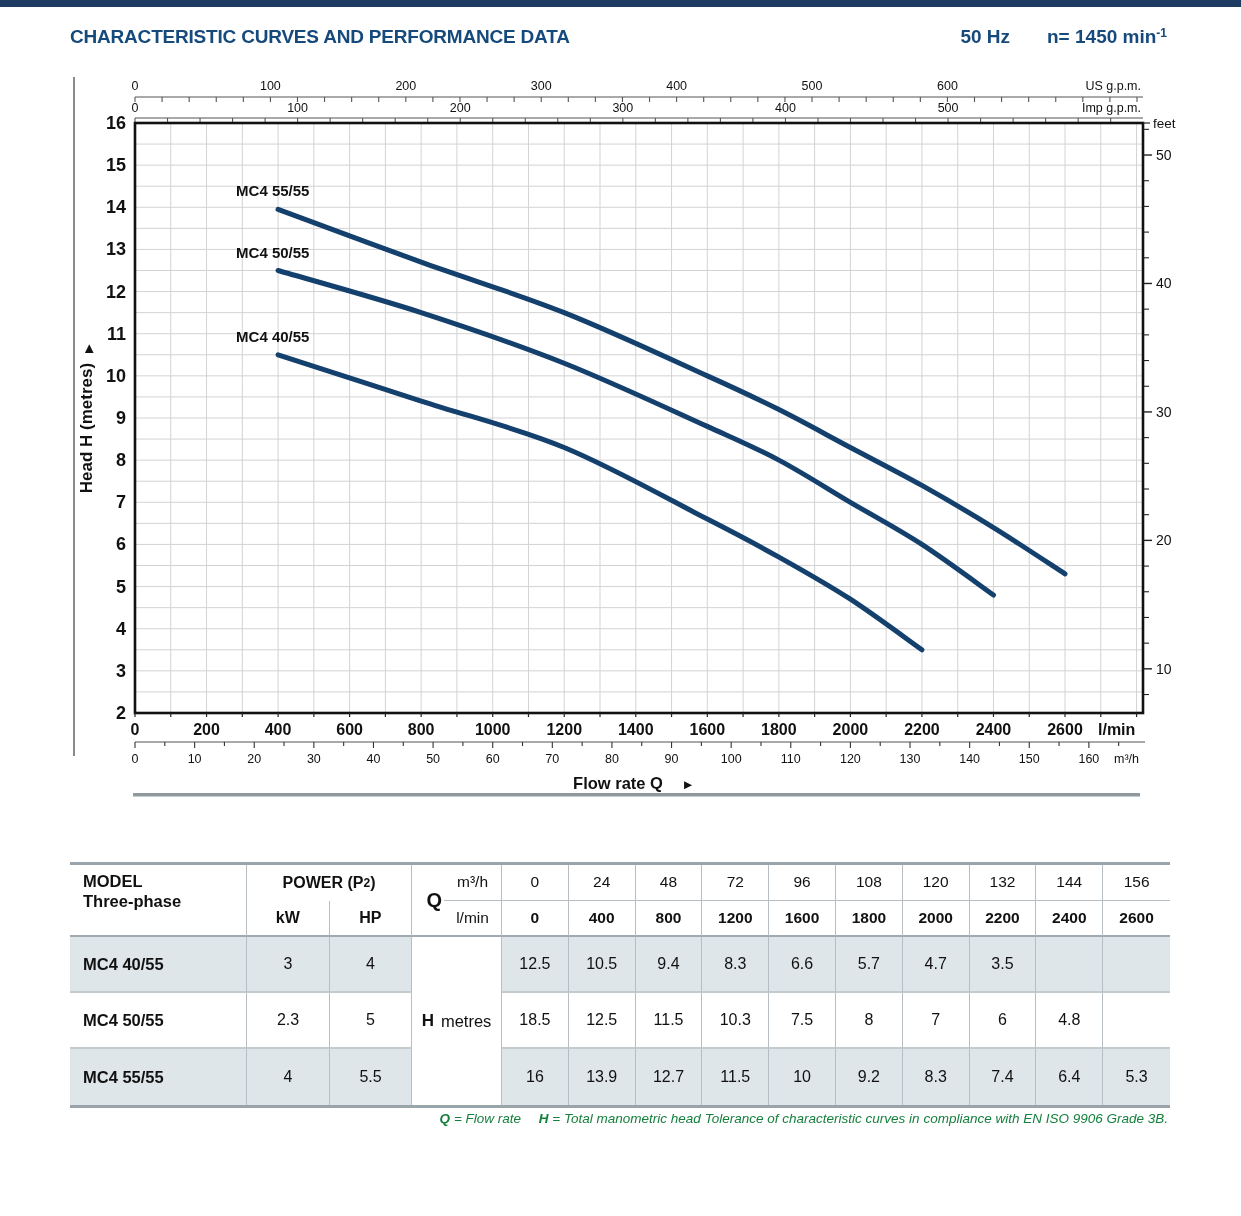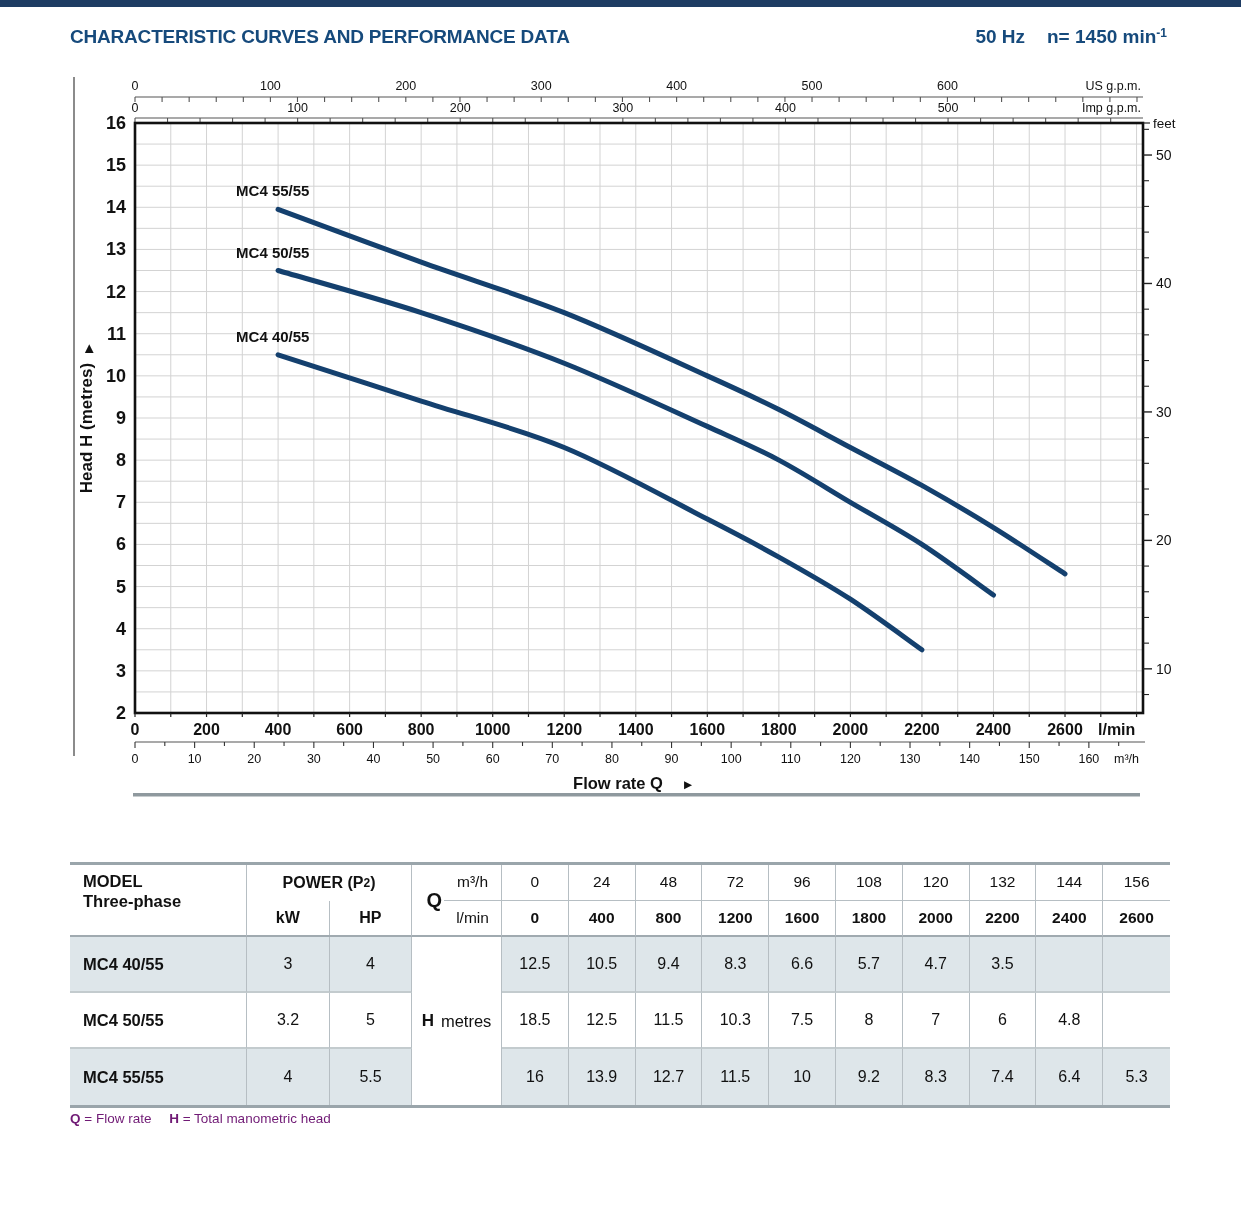--- a/index.html
+++ b/index.html
@@ -2,21 +2,21 @@
 <html><head>
 <meta charset="utf-8">
 <style>
   html,body{margin:0;padding:0;background:#fff;}
   .page{position:relative;width:1241px;height:1132px;background:#fff;
         font-family:"Liberation Sans",sans-serif;color:#111;overflow:hidden;}
   .topbar{position:absolute;top:0;left:0;width:100%;height:7px;}
   .hdr{position:absolute;top:26px;left:70px;width:1097px;display:flex;
        justify-content:space-between;align-items:baseline;}
   .hdr .title{font-size:19px;font-weight:bold;letter-spacing:-0.2px;}
-  .hdr .right{font-size:19px;font-weight:bold;display:flex;gap:22px;}
+  .hdr .right{font-size:19px;font-weight:bold;display:flex;gap:37px;}
   .sup{font-size:12px;position:relative;top:-6px;font-weight:bold;}
   svg.chart{position:absolute;top:62px;left:0;}
   svg text{font-family:"Liberation Sans",sans-serif;fill:#111;}
 
   
   .ptable{position:absolute;top:862px;left:70px;width:1100px;
           display:grid;grid-template-columns:177px 83px 82px 90px repeat(10,1fr);
           grid-template-rows:72px 56px 56px 56px;
           border-top:3px solid #9aa5ab;border-bottom:3px solid #9aa5ab;
           font-size:16px;}
@@ -45,21 +45,21 @@
   .data-h span{flex:1;display:flex;align-items:center;justify-content:center;
                font-size:15.5px;}
   .data-h .m3{border-bottom:1px solid #b6bec3;}
   .data-h .lm{font-weight:bold;}
   .model-c{justify-content:flex-start;padding-left:13px;font-weight:bold;font-size:16.5px;}
   .hcell{background:#fff;grid-column:4;grid-row:2/5;gap:7px;font-size:16.5px;}
   .hcell b{font-size:17px;}
   .val{font-size:16px;}
 
   .footnotes{position:absolute;top:1111px;left:70px;width:1098px;display:flex;
-             justify-content:flex-start;font-size:13.5px;color:#701a75;}
+             justify-content:flex-end;font-size:13.5px;color:#15803d;font-style:italic;}
   .footnotes .fl span{margin-right:4px;}
   .footnotes .fl b{margin-left:10px;}
   .footnotes .fl b:first-child{margin-left:0;}
 </style>
 </head>
 <body>
 
 <div class="page">
 
   <div class="topbar" style="background: rgb(30, 60, 99);"></div>
@@ -477,21 +477,21 @@
     <div class="c rsep sh val">9.4</div>
     <div class="c rsep sh val">8.3</div>
     <div class="c rsep sh val">6.6</div>
     <div class="c rsep sh val">5.7</div>
     <div class="c rsep sh val">4.7</div>
     <div class="c rsep sh val">3.5</div>
     <div class="c rsep sh val"></div>
     <div class="c rsep sh val lastcol"></div>
 
     <div class="c rsep model-c">MC4 50/55</div>
-    <div class="c rsep val">3.2</div>
+    <div class="c rsep val">2.3</div>
     <div class="c rsep val">5</div>
     <div class="c rsep val" style="grid-column:5">18.5</div>
     <div class="c rsep val">12.5</div>
     <div class="c rsep val">11.5</div>
     <div class="c rsep val">10.3</div>
     <div class="c rsep val">7.5</div>
     <div class="c rsep val">8</div>
     <div class="c rsep val">7</div>
     <div class="c rsep val">6</div>
     <div class="c rsep val">4.8</div>
@@ -512,15 +512,16 @@
     <div class="c sh val lastcol">5.3</div>
   </div>
 
   <div class="footnotes">
     <div class="fl">
       <b>Q</b>
       <span>= Flow rate</span>
       <b>H</b>
       <span>= Total manometric head</span>
     </div>
+    <div class="fr">Tolerance of characteristic curves in compliance with EN ISO 9906 Grade 3B.</div>
   </div>
 
 </div>
 
 </body></html>

